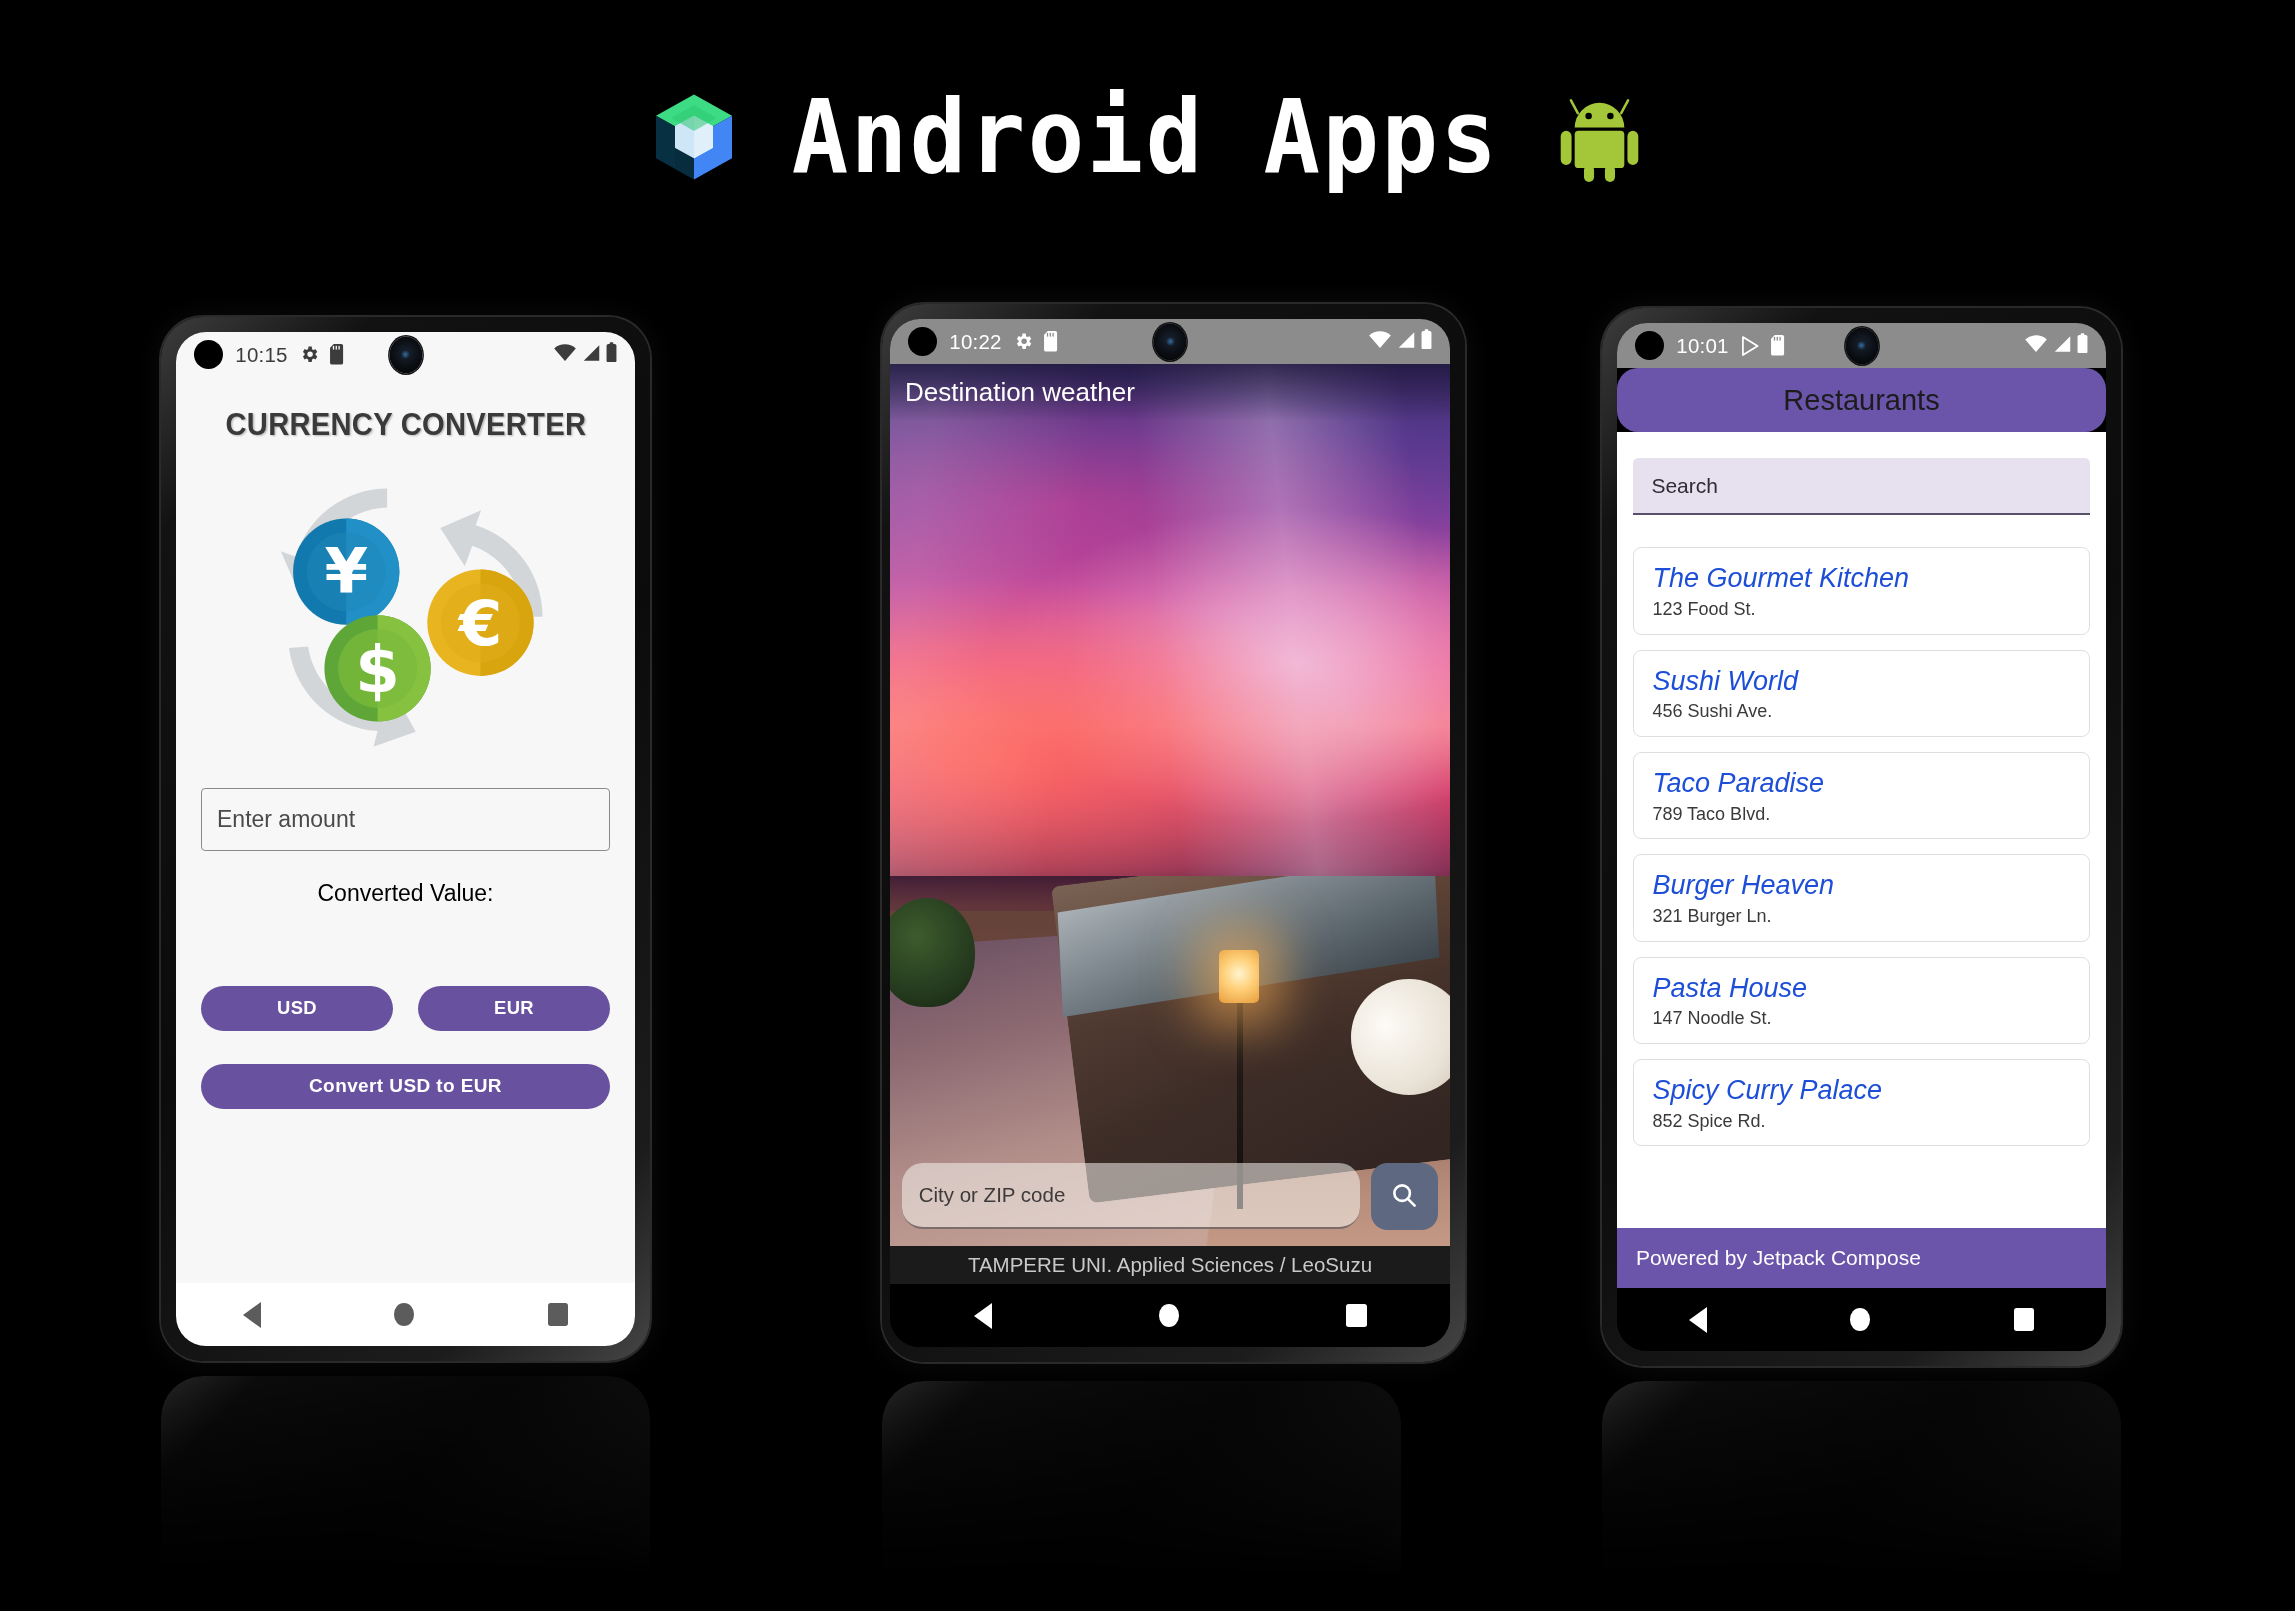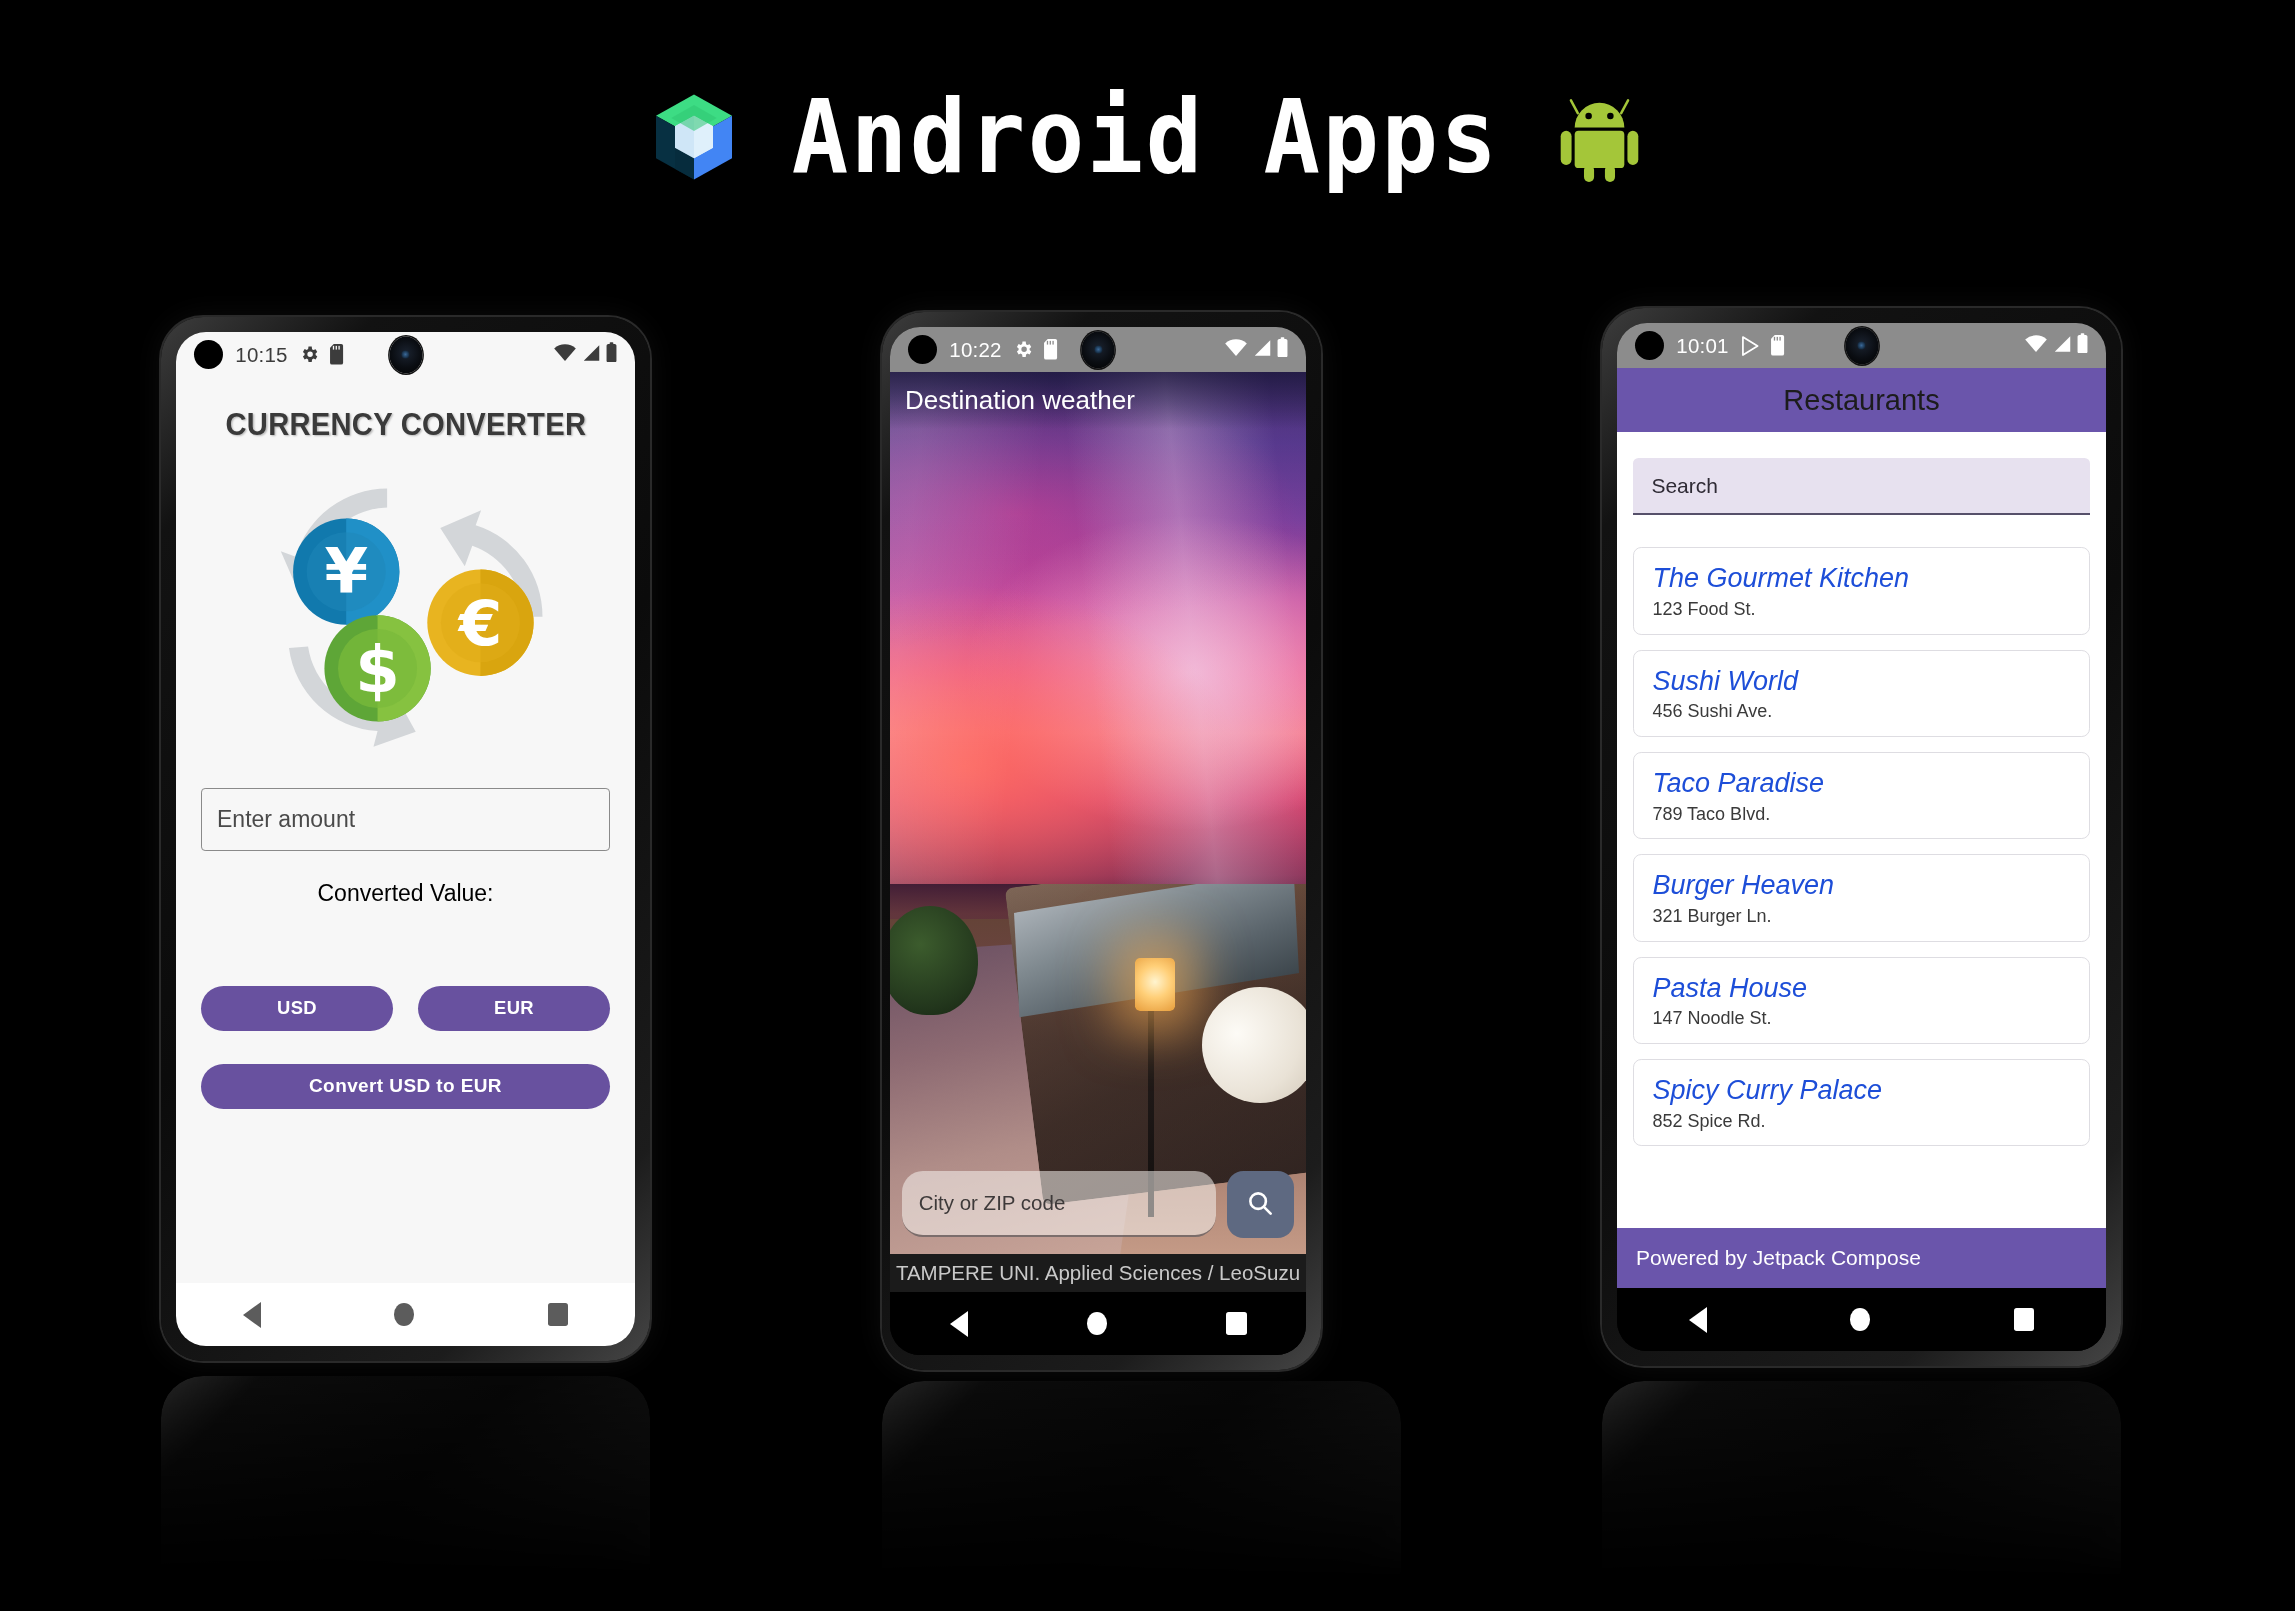--- a/index.html
+++ b/index.html
@@ -28,21 +28,21 @@
     position:absolute; border-radius:42px;
     background:linear-gradient(135deg,#3d3d3d 0%,#121212 14%,#0b0b0b 50%,#1c1c1c 86%,#454545 100%);
     padding:15px;
     box-shadow:0 0 0 2px #2a2a2a, 0 0 30px rgba(255,255,255,0.055);
   }
   .phone-inner {
     width:100%; height:100%; border-radius:30px; overflow:hidden;
     background:#000; position:relative; display:flex; flex-direction:column;
   }
   .phone1 { left:161px;  top:317px; width:489px; height:1044px; }
-  .phone2 { left:882px; top:312px; width:439px; height:1058px;padding-left:8px; }
+  .phone2 { left:882px; top:304px; width:583px; height:1058px;padding-left:8px; }
   .phone3 { left:1602px; top:308px; width:519px; height:1058px; }
 
   
   .reflection {
     position:absolute; overflow:hidden; pointer-events:none;
     border-radius:42px;
     background:linear-gradient(135deg,#3d3d3d 0%,#121212 14%,#0b0b0b 50%,#1c1c1c 86%,#454545 100%);
     padding:15px;
     -webkit-mask-image:linear-gradient(to bottom, rgba(0,0,0,.62), rgba(0,0,0,0) 85%);
     mask-image:linear-gradient(to bottom, rgba(0,0,0,.62), rgba(0,0,0,0) 85%);
@@ -197,21 +197,21 @@
     display:flex; align-items:center; justify-content:center; border:none; cursor:pointer;
   }
   .w-footer {
     flex:0 0 auto; height:38px; background:#1b1b1b; color:#c9c9c9;
     display:flex; align-items:center; justify-content:center; font-size:20.5px;
   }
 
   
   .r-appbar {
     flex:0 0 auto; height:64px; background:#6a55ab; color:#1c1c1c;
-    display:flex; align-items:center; justify-content:center; font-size:29px;
+    display:flex; align-items:center; justify-content:center; font-size:29px;border-radius:21px;
   }
   .r-body { flex:1 1 auto; background:#ffffff; overflow:hidden; display:flex; flex-direction:column; padding:0 16.4px;gap:16px; }
   .r-search {
     margin-top:26px; flex:0 0 auto; height:57px; background:#e7e1ef;
     border-bottom:2px solid #56506a; border-radius:5.5px 5.5px 0 0;
     display:flex; align-items:center; padding:0 18px; font-size:21px; color:#2f2b35;
   }
   .r-list { margin-top:16.4px; flex:1 1 auto; overflow:hidden; }
   .r-card {
     border:1.4px solid #dedde2; border-radius:8.2px; background:#fff;

